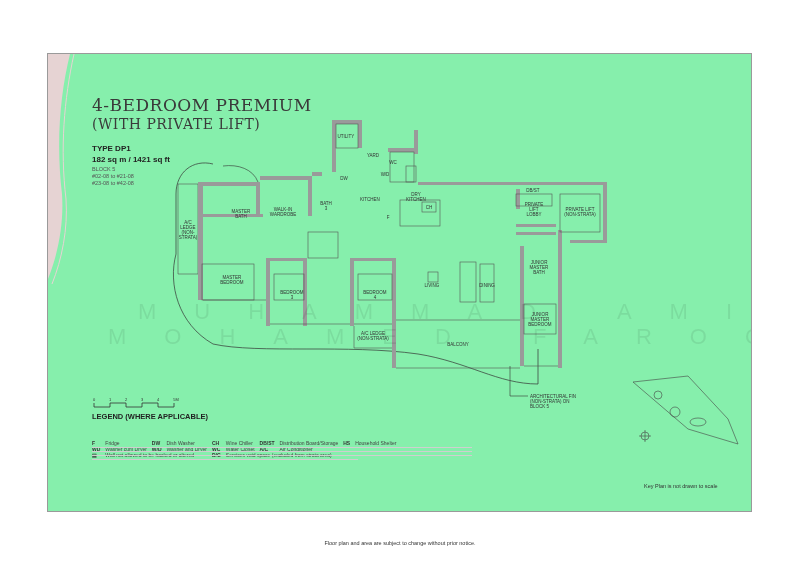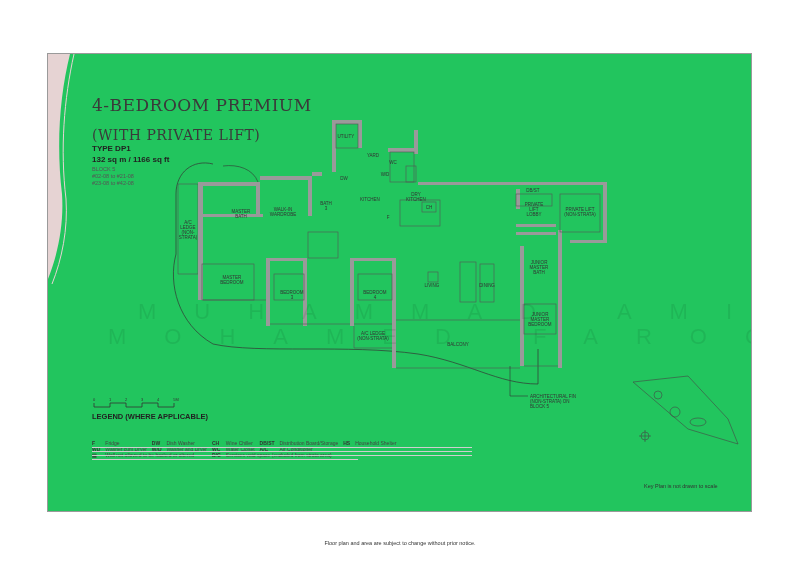--- a/index.html
+++ b/index.html
@@ -1,21 +1,21 @@
 <!DOCTYPE html>
 <html><head>
 <meta charset="utf-8">
 <style>
   html,body{margin:0;padding:0;background:#ffffff;}
   body{width:800px;height:566px;position:relative;overflow:hidden;font-family:"Liberation Sans",sans-serif;color:#222;}
-  .frame{position:absolute;left:47px;top:53px;width:705px;height:459px;border:1px solid #9a9a9a;box-sizing:border-box;background:#22c55e;overflow:hidden;}
+  .frame{position:absolute;left:47px;top:53px;width:705px;height:459px;border:1px solid #9a9a9a;box-sizing:border-box;background:#86efac;overflow:hidden;}
   .deco{position:absolute;left:0;top:0;}
   .title{position:absolute;left:44px;top:41px;font-family:"DejaVu Serif","Liberation Serif",serif;font-weight:normal;color:#3a3a3a;letter-spacing:0.5px;}
   .title .l1{font-size:17px;display:block;line-height:20px;}
-  .title .l2{font-size:14px;display:block;line-height:18px;margin-top:11px;}
+  .title .l2{font-size:14px;display:block;line-height:18px;}
   .type{position:absolute;left:44px;top:89px;font-size:8px;font-weight:bold;color:#222;line-height:11px;}
   .block{position:absolute;left:44px;top:112px;font-size:5.5px;color:#555;line-height:7px;}
   .plan{position:absolute;left:0;top:0;}
   .scale{position:absolute;left:44px;top:342px;}
   .legend{position:absolute;left:44px;top:358px;font-size:5px;color:#444;}
   .legend .lh{font-size:7.5px;font-weight:bold;color:#222;margin-bottom:19px;}
   .legend table{border-collapse:collapse;}
   .legend td{padding:0 5px 0 0;line-height:6px;white-space:nowrap;}
   .legend td.k{font-weight:bold;color:#333;}
   .fine{position:absolute;left:44px;top:393px;width:380px;}
@@ -35,21 +35,21 @@
     <path d="M26,0 C16,45 12,95 18,145 C20,175 14,205 4,230" stroke="#e6d3d3" stroke-width="1" fill="none"></path>
   </svg>
 
   <div class="title">
     <span class="l1">4-BEDROOM PREMIUM</span>
     <span class="l2">(WITH PRIVATE LIFT)</span>
   </div>
 
   <div class="type">
     <div>TYPE DP1</div>
-    <div>132 sq m / 1166 sq ft</div>
+    <div>182 sq m / 1421 sq ft</div>
   </div>
 
   <div class="block">
     <div>BLOCK 5</div>
     <div>#02-08 to #21-08</div>
     <div>#23-08 to #42-08</div>
   </div>
 
   <svg class="plan" width="705" height="459" font-size="4.5" fill="#333">
 

